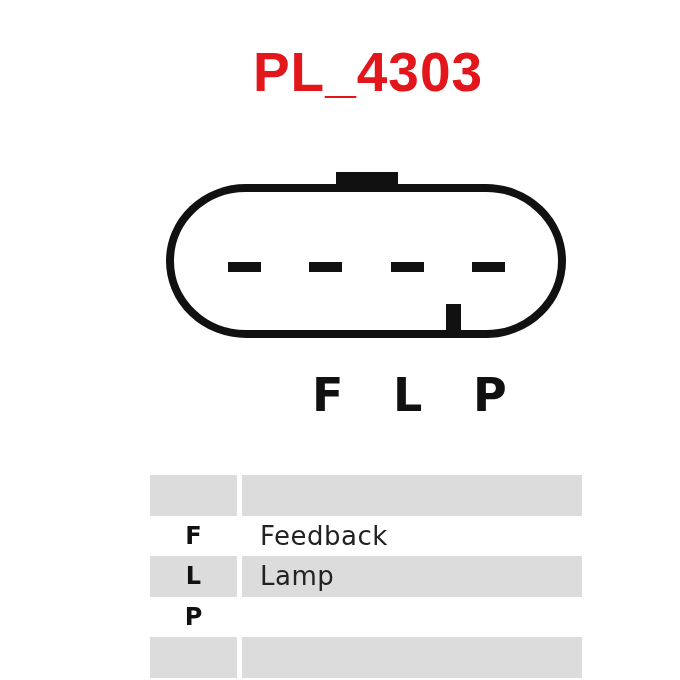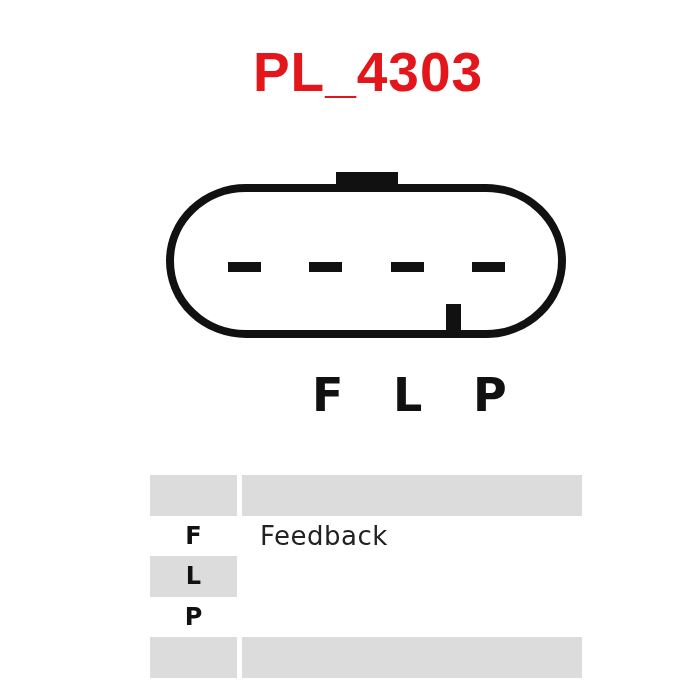--- a/index.html
+++ b/index.html
@@ -40,20 +40,21 @@
   <div class="row shaded">
     <div class="cell-l"></div>
     <div class="cell-r"></div>
   </div>
   <div class="row">
     <div class="cell-l">F</div>
     <div class="cell-r">Feedback</div>
   </div>
   <div class="row shaded">
     <div class="cell-l">L</div>
+    <div class="cell-r">Lamp</div>
   </div>
   <div class="row">
     <div class="cell-l">P</div>
   </div>
   <div class="row shaded">
     <div class="cell-l"></div>
     <div class="cell-r"></div>
   </div>
 </div>
 

